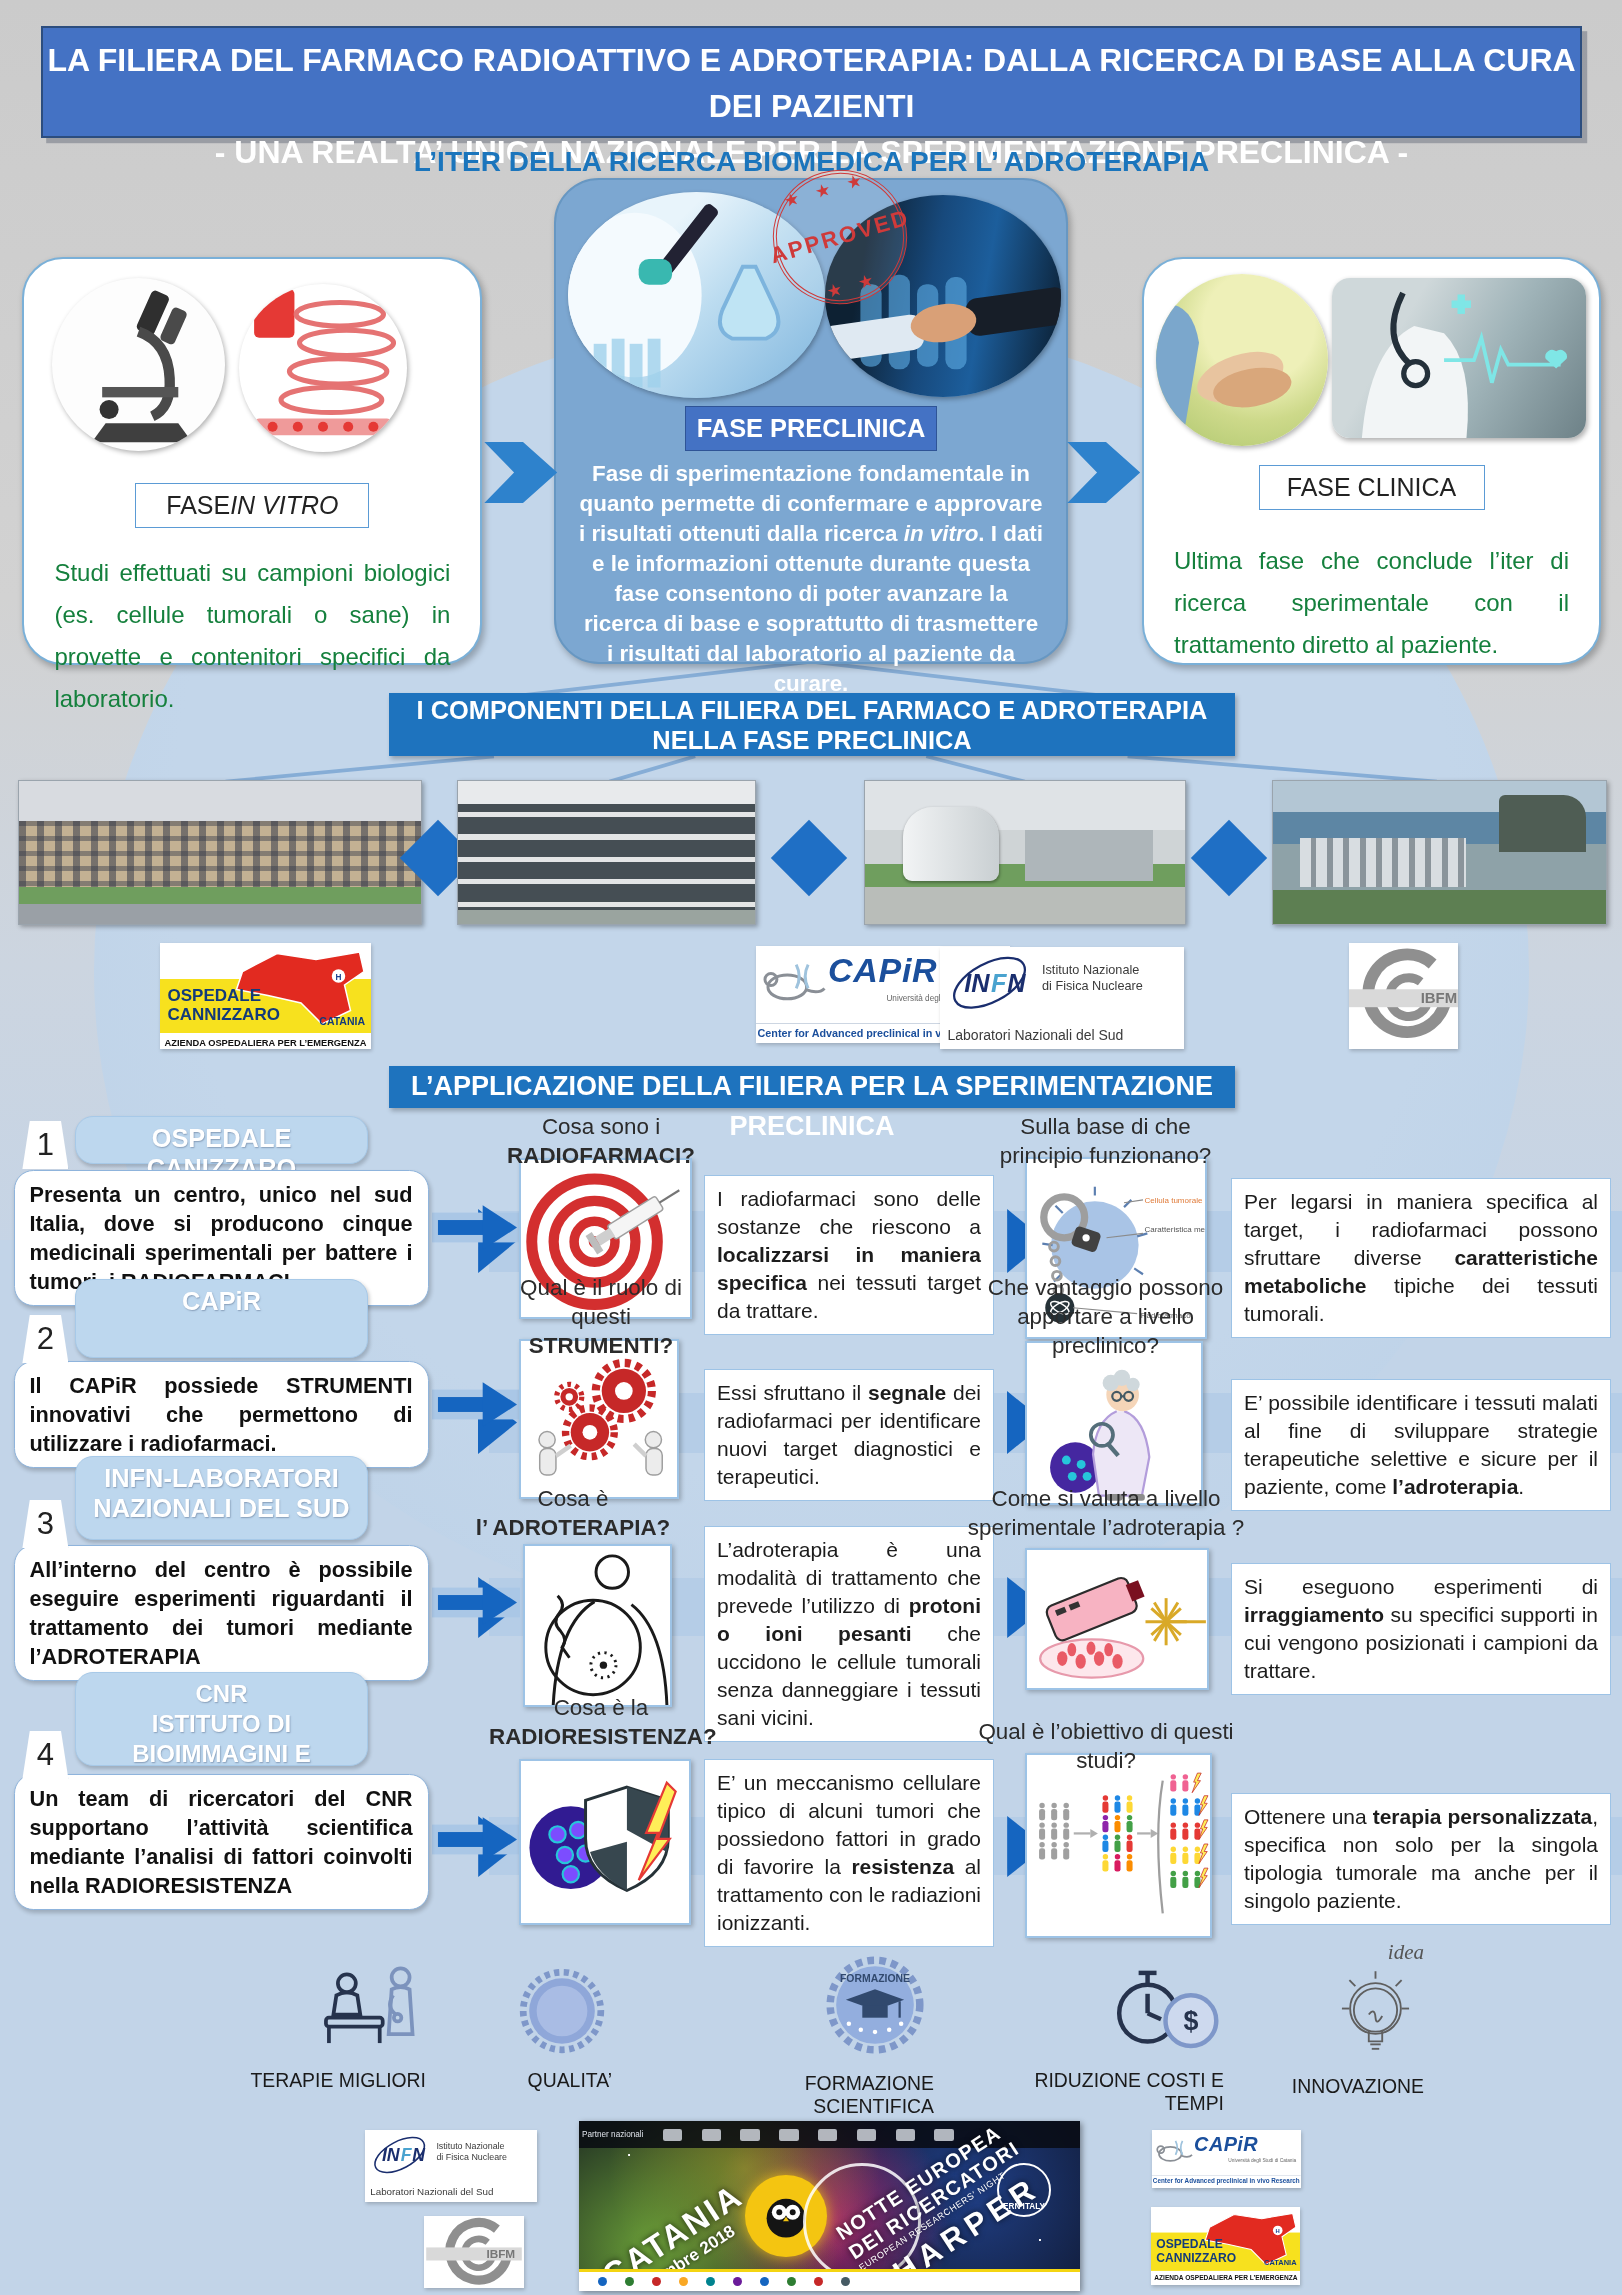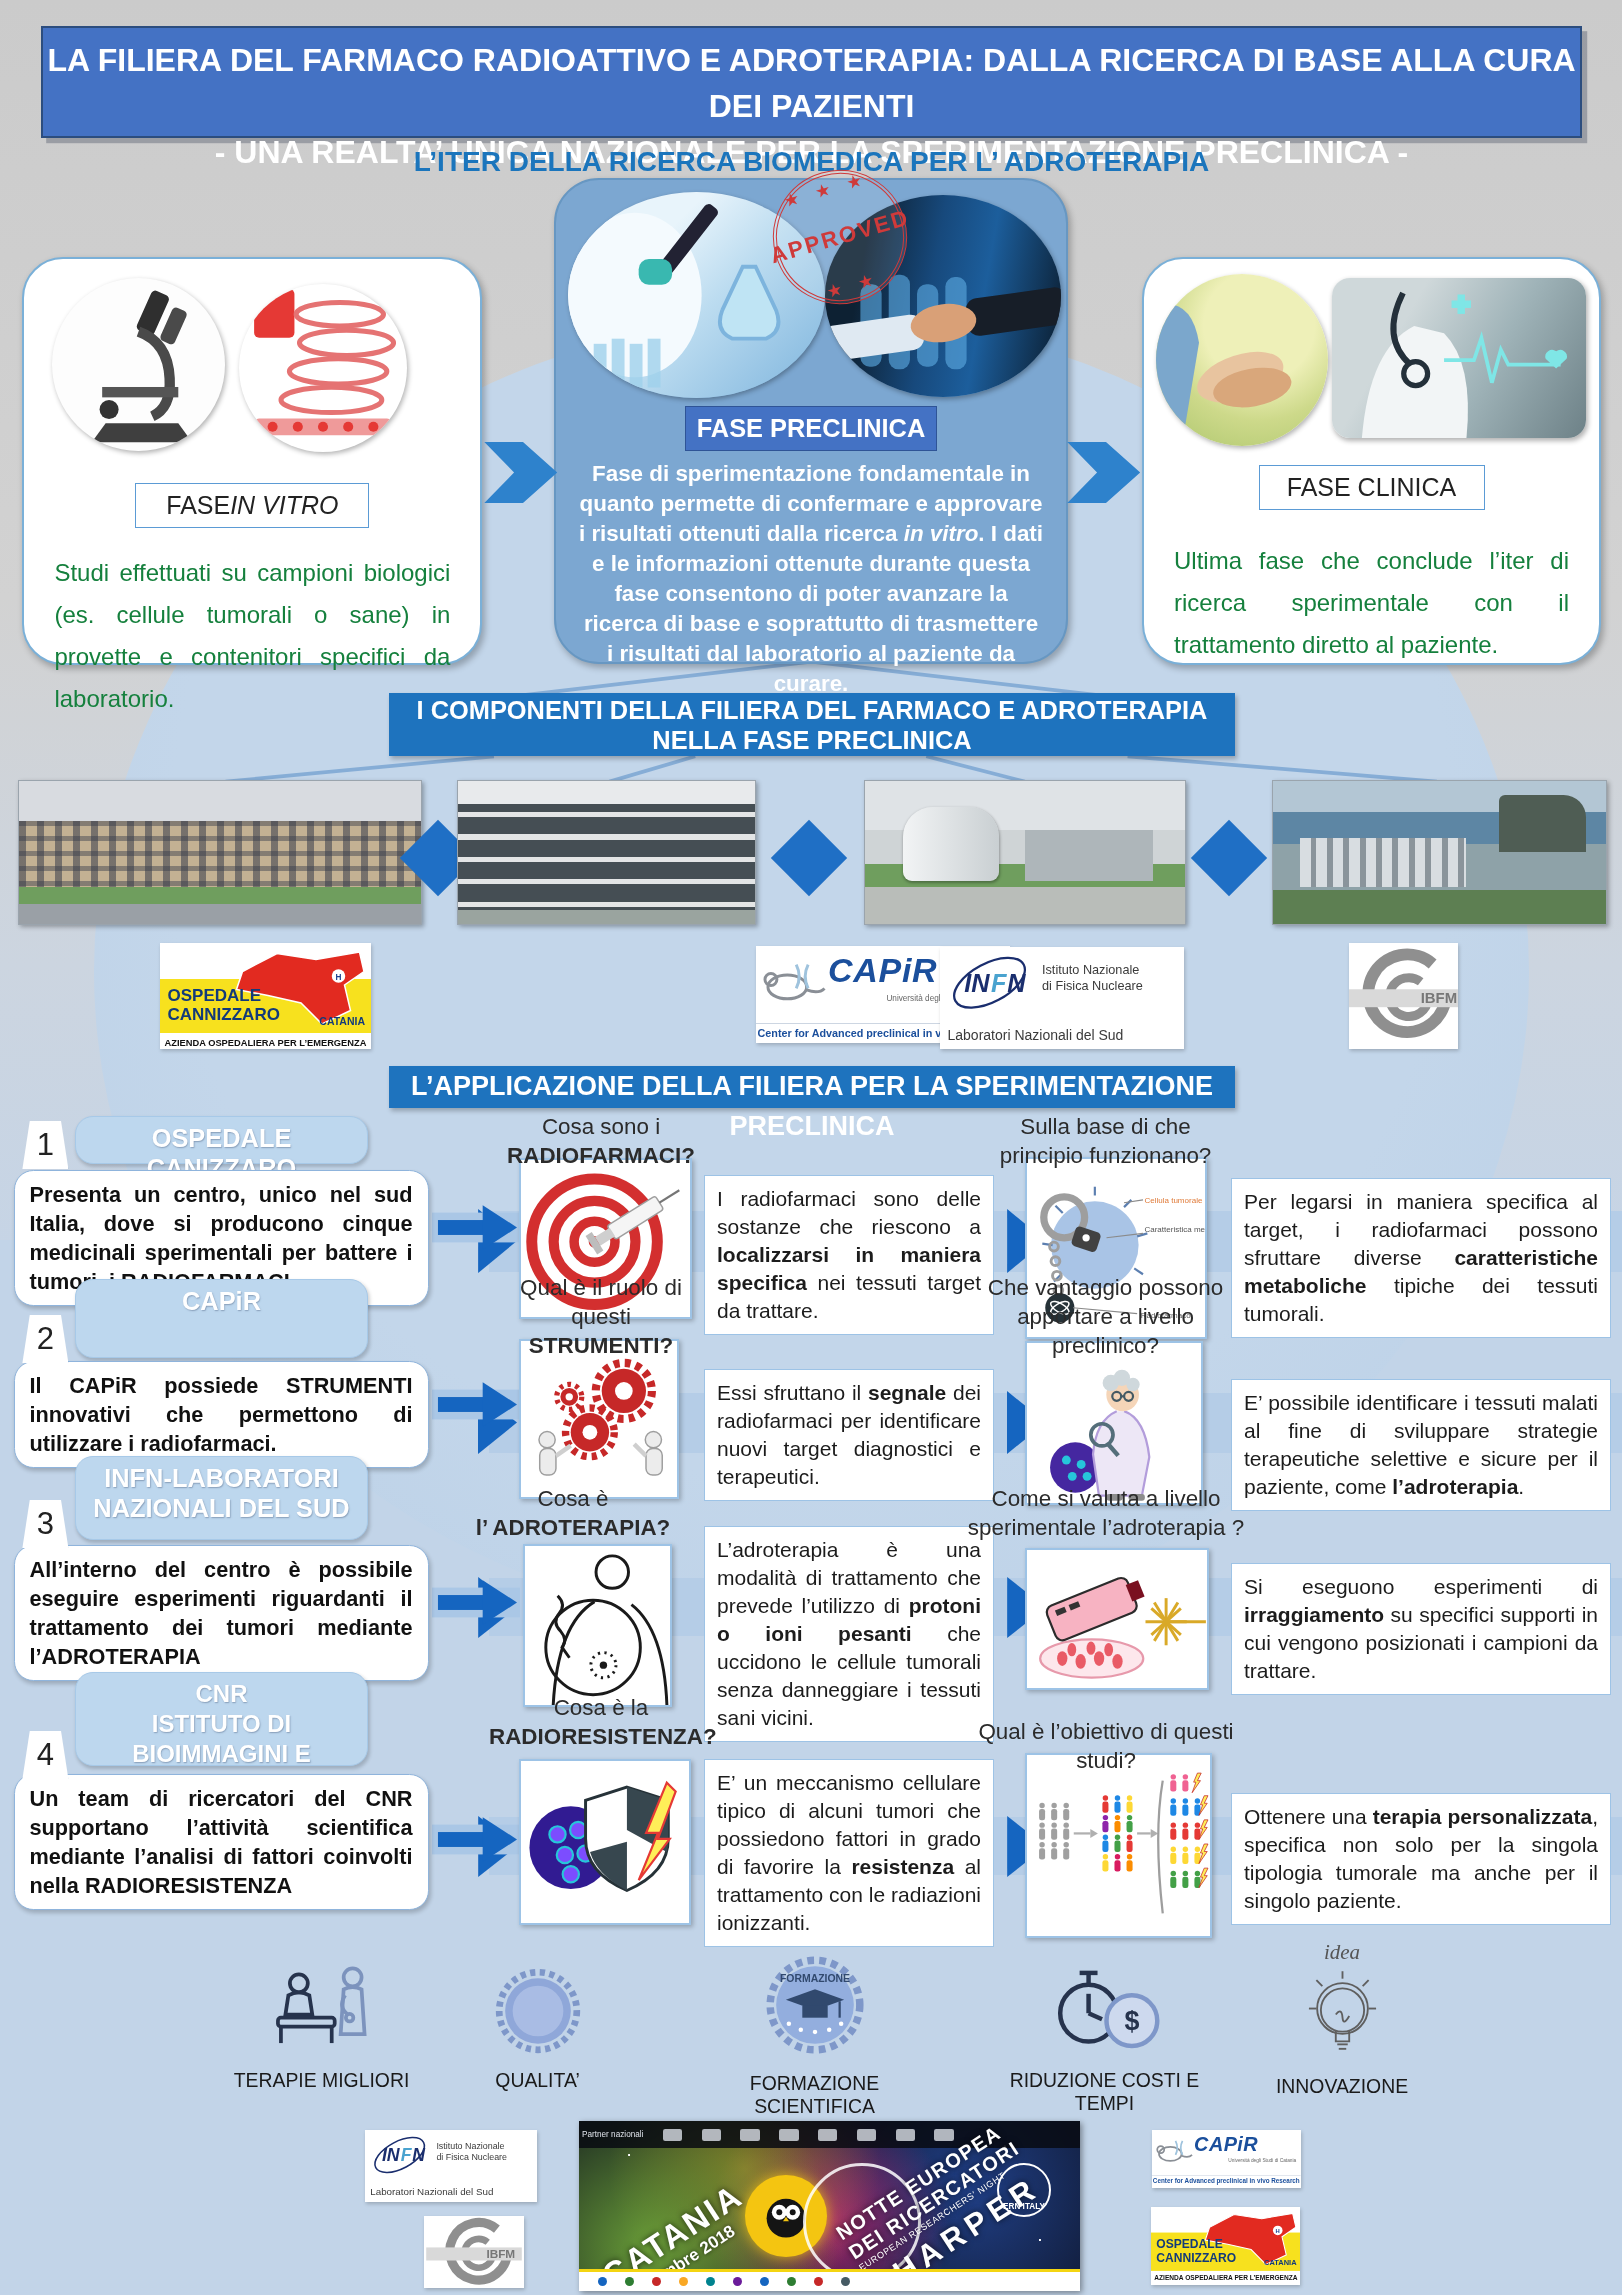--- a/index.html
+++ b/index.html
@@ -52,21 +52,21 @@
     line-height:29px;padding:9px 15px;text-align:justify;color:#111;box-sizing:border-box;z-index:3;
     box-shadow:1.5px 3px 4.5px rgba(0,0,0,.2);}
   .bigarrow{position:absolute;z-index:2;}
   .q{position:absolute;text-align:center;font-size:22.4px;line-height:29px;color:#2b2b2b;z-index:3;}
   .q .b2{font-weight:bold;}
   .imgbox{position:absolute;background:#fff;border:2.2px solid #9dc3e6;box-shadow:1.5px 2.2px 4.5px rgba(0,0,0,.25);
     display:flex;align-items:center;justify-content:center;overflow:hidden;z-index:2;box-sizing:border-box;}
   .ans{position:absolute;background:#fff;border:1.5px solid #9dc3e6;font-size:21px;line-height:28px;padding:9px 12px;
     text-align:justify;color:#1c1c1c;box-sizing:border-box;z-index:2;}
   
-  .benefit{position:absolute;text-align:center;z-index:3;}
+  .benefit{position:absolute;text-align:right;z-index:3;}
   .benefit .lbl{font-size:19.4px;color:#1a1a1a;margin-top:4.5px;}
   
   .eventposter{position:absolute;left:579px;top:2121px;width:501px;height:170px;z-index:3;overflow:hidden;
     background:
      radial-gradient(circle 1.5px at 10% 20%,#fff 0 0.7px,transparent 1.5px),
      radial-gradient(circle 1.5px at 85% 15%,#fff 0 0.7px,transparent 1.5px),
      radial-gradient(circle 1.5px at 92% 70%,#fff 0 0.7px,transparent 1.5px),
      radial-gradient(circle at 14% 75%,rgba(120,180,60,.85),transparent 42%),
      radial-gradient(circle at 33% 28%,rgba(240,200,40,.5),transparent 38%),
      radial-gradient(circle at 50% 60%,rgba(200,40,120,.8),transparent 45%),

